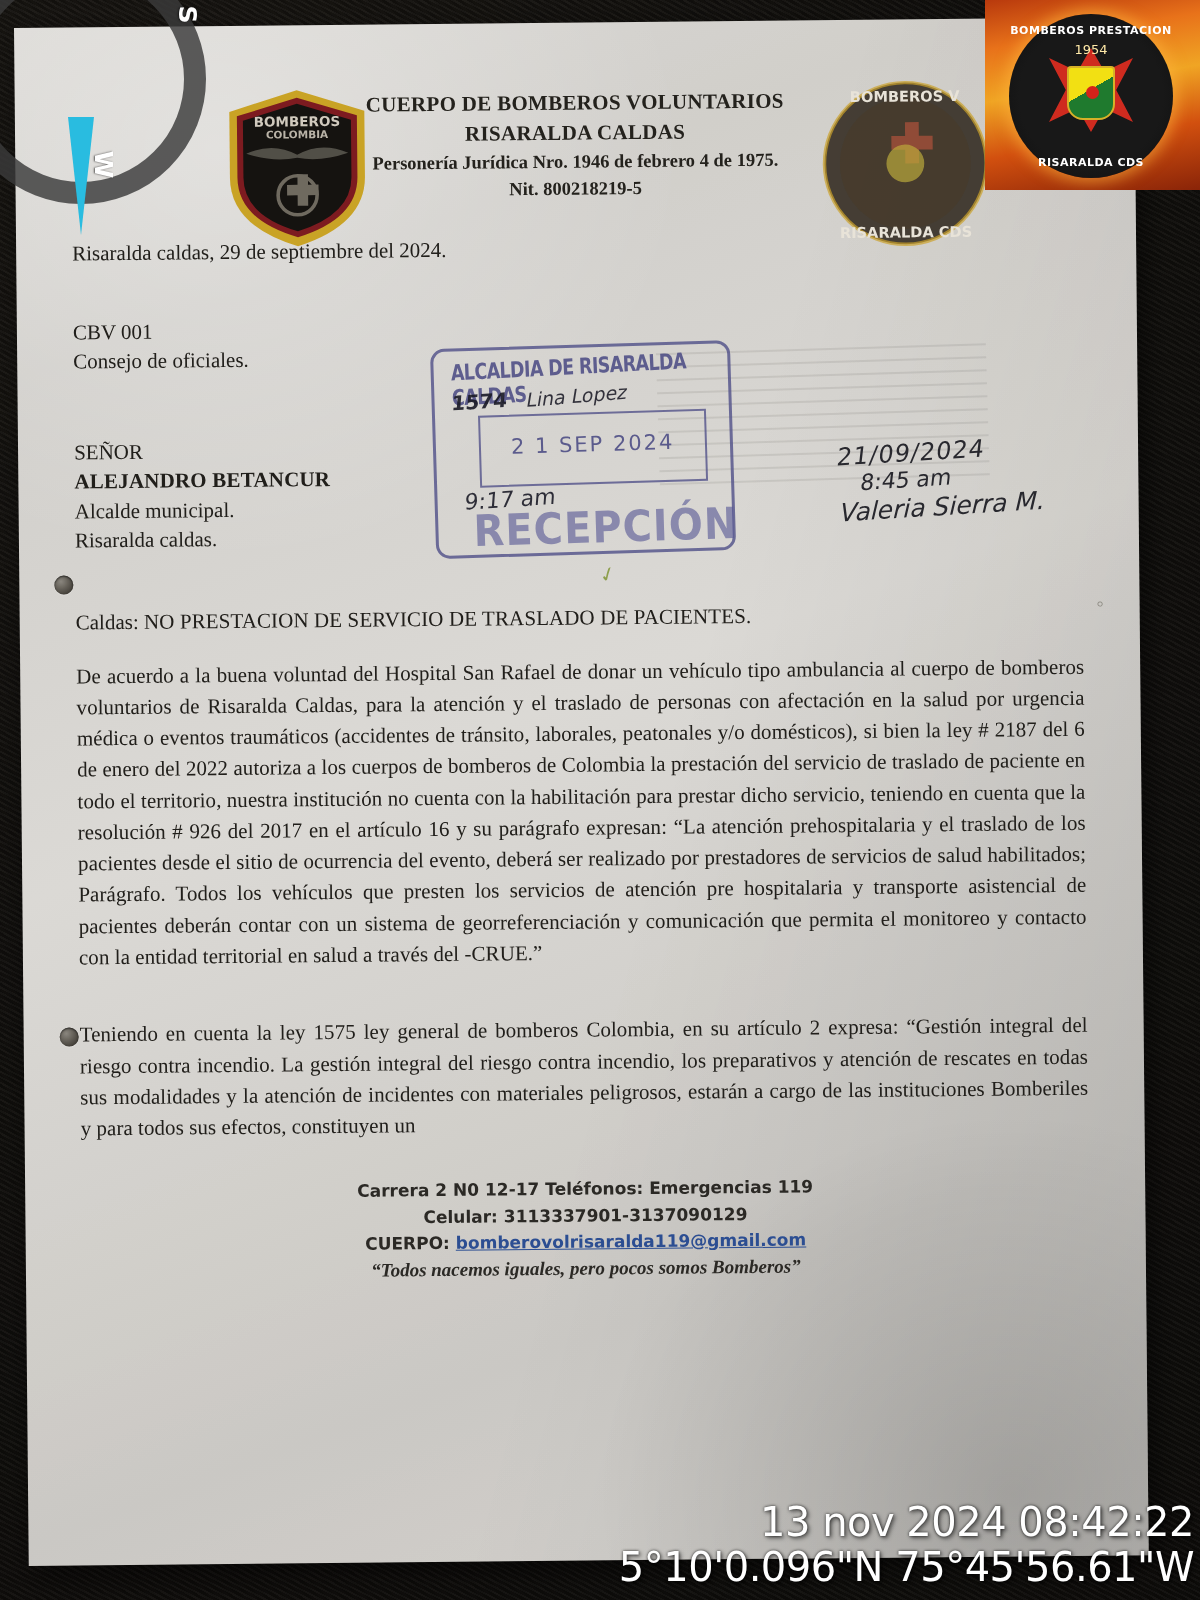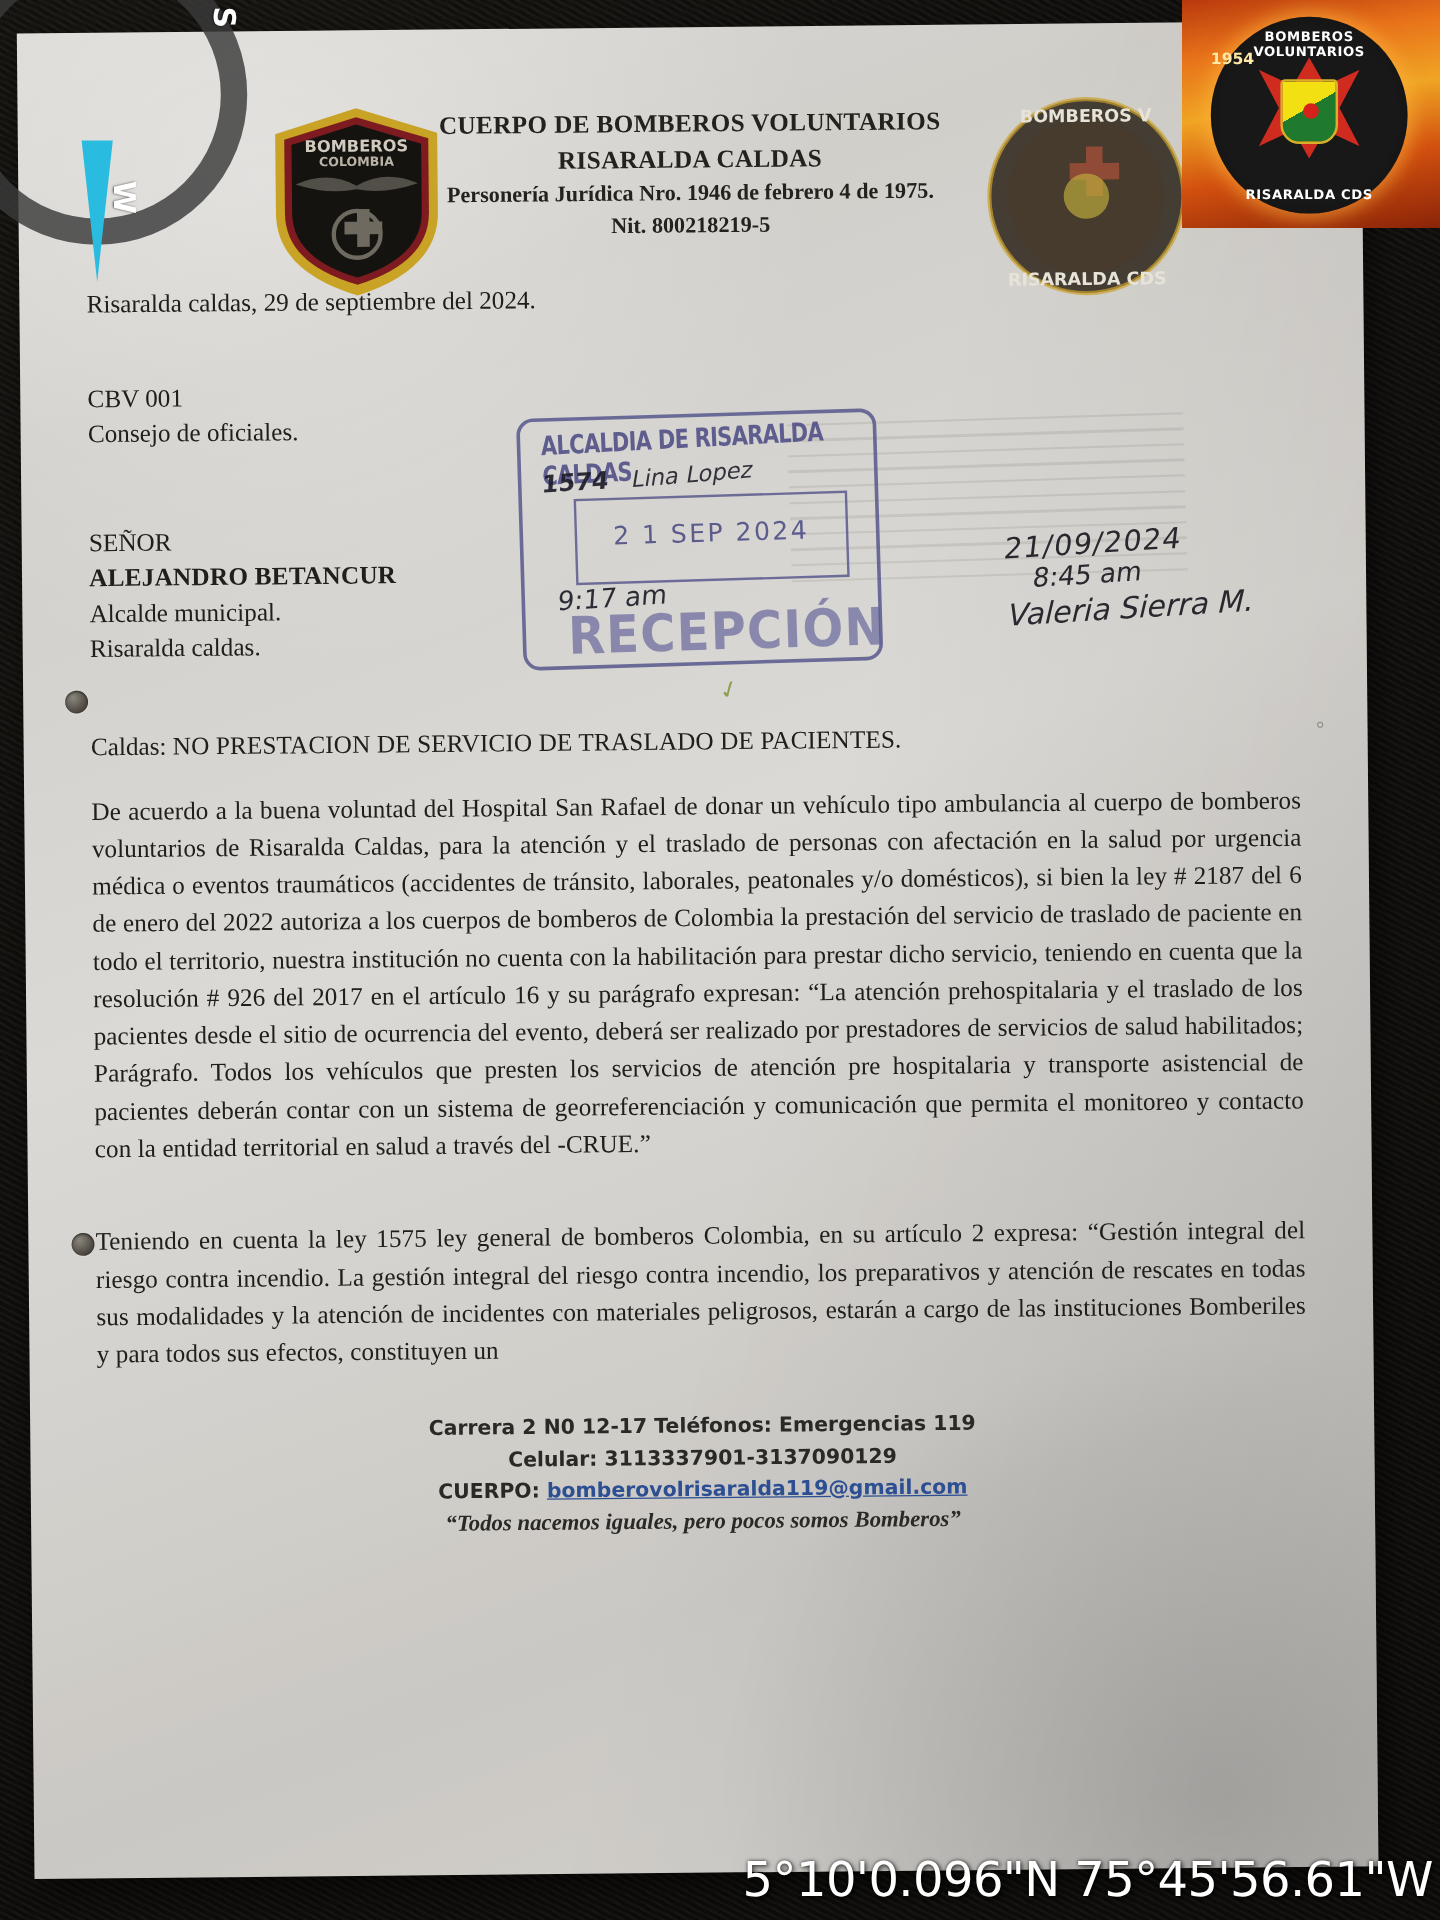--- a/index.html
+++ b/index.html
@@ -380,23 +380,23 @@
   #emblem .shield .dot {
     position: absolute;
     left: 17px; top: 18px;
     width: 13px; height: 13px;
     border-radius: 50%;
     background: #d5221a;
   }
   #emblem .year {
     position: absolute;
     left: 0; top: 28px; width: 164px;
-    text-align: left;
-    font-family: "DejaVu Sans", sans-serif;
-    font-weight: bold;
+    text-align: center;
+    font-family: "DejaVu Sans", sans-serif;
+    font-weight: normal;
     font-size: 13px;
     color: #ffe9a8;
   }
 
   
   #gps {
     position: absolute;
     right: 6px; bottom: 10px;
     z-index: 20;
     text-align: right;
@@ -518,25 +518,26 @@
 <div id="compass">
   <div class="ring"></div>
   <div class="needle"></div>
 
   <div class="card c-s">S</div>
   <div class="card c-w">W</div>
 </div>
 
 <div id="emblem">
   <div class="disc">
-    <div class="arc-top">BOMBEROS VOLUNTARIOS</div>
+    <div class="arc-top">BOMBEROS PRESTACION</div>
     <div class="maltese"></div>
     <div class="shield">
       <div class="dot"></div>
     </div>
     <div class="year">1954</div>
     <div class="arc-bot">RISARALDA CDS</div>
   </div>
 </div>
 
 <div id="gps">
+  <span class="g-line">13 nov 2024 08:42:22</span>
   <span class="g-line">5°10'0.096"N 75°45'56.61"W</span>
 </div>
 
 </body></html>

